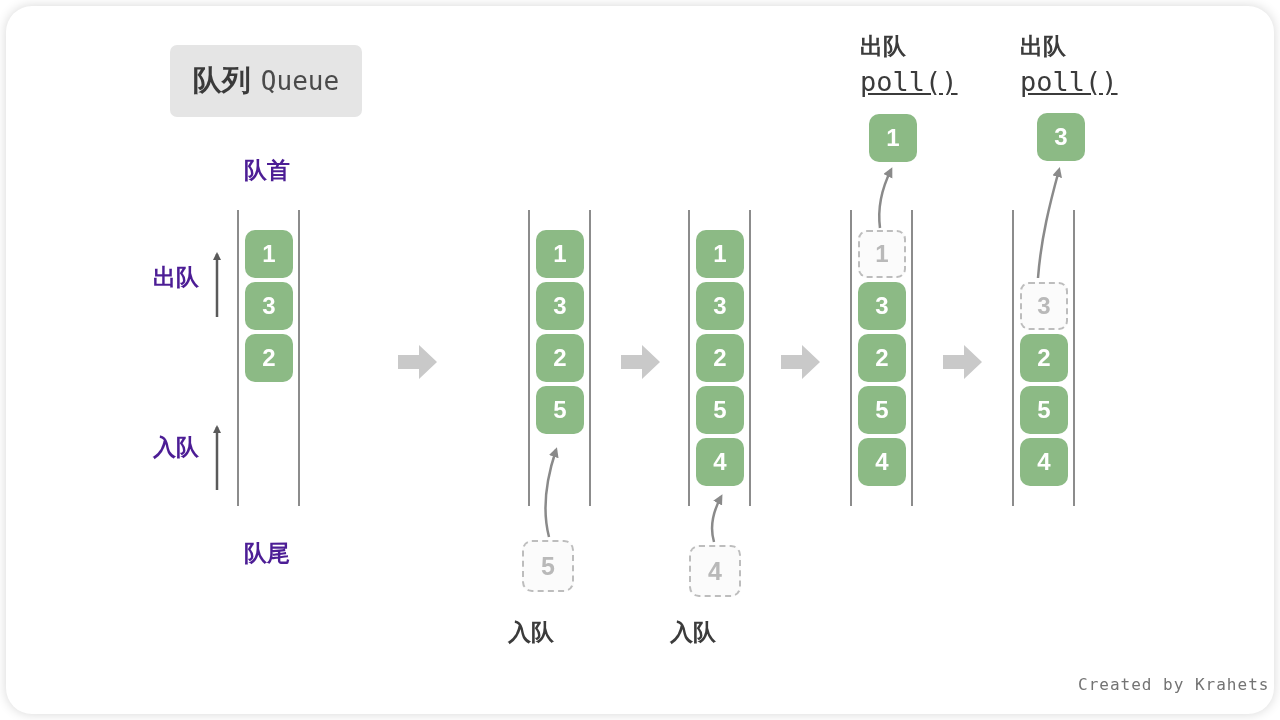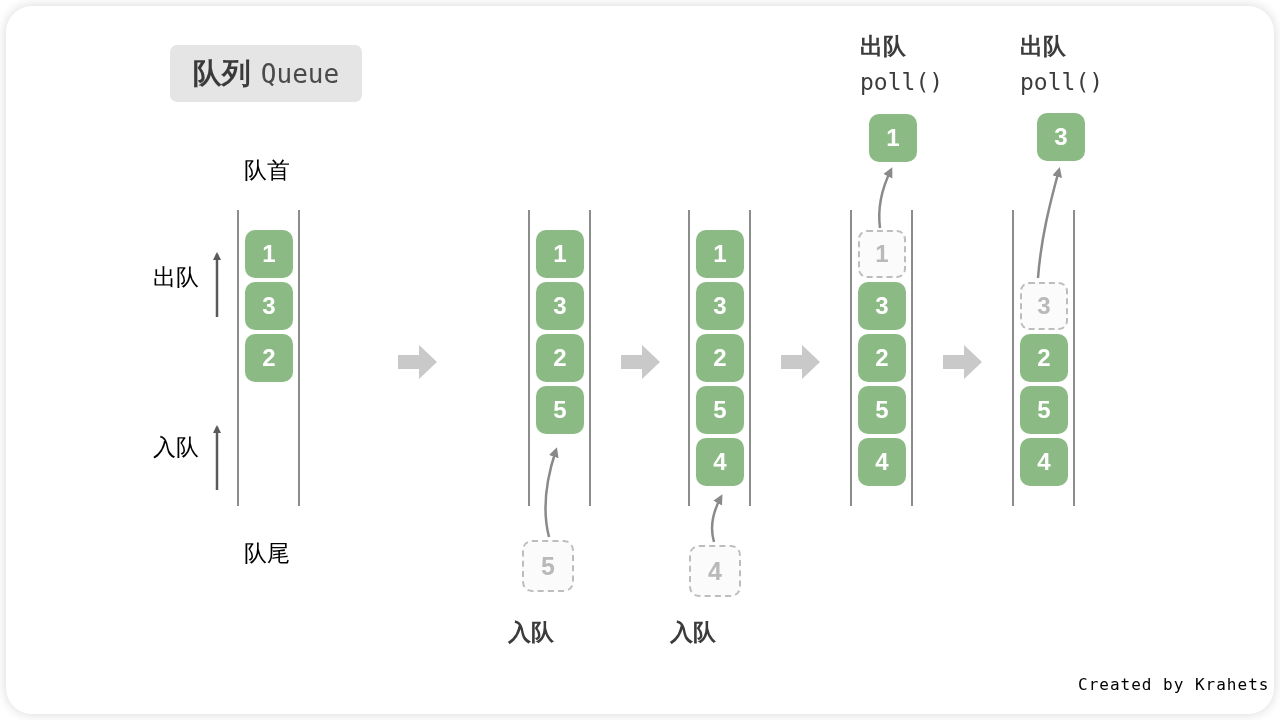--- a/index.html
+++ b/index.html
@@ -2,41 +2,41 @@
 <html><head>
 <meta charset="utf-8">
 <style>
   html,body{margin:0;padding:0;background:#fff;}
   body{width:1280px;height:720px;position:relative;overflow:hidden;
        font-family:"Liberation Sans","DejaVu Sans",sans-serif;color:#3b3b3b;}
   .mono{font-family:"DejaVu Sans Mono","Liberation Mono",monospace;}
   .card{position:absolute;left:6px;top:6px;right:6px;bottom:6px;background:#ffffff;
         border-radius:26px;box-shadow:0 0 12px rgba(0,0,0,0.16);}
   .abs{position:absolute;}
-  .title-box{left:170px;top:45px;width:192px;height:57px;background:#e5e5e5;border-radius:7px;
+  .title-box{left:170px;top:45px;width:192px;height:72px;background:#e5e5e5;border-radius:7px;
              display:flex;align-items:center;justify-content:center;gap:10px;}
   .title-zh{font-size:29px;font-weight:700;color:#3a3a3a;}
   .title-en{font-size:26px;font-weight:500;color:#4a4a4a;}
-  .zh-label{font-size:23px;font-weight:400;color:#000000;white-space:nowrap;}
+  .zh-label{font-size:23px;font-weight:700;color:#4c1d95;white-space:nowrap;}
   .zh-med{font-size:23px;font-weight:600;color:#3b3b3b;white-space:nowrap;}
   .queue-col{position:absolute;top:210px;width:63px;height:296px;
              border-left:2px solid #8c8c8c;border-right:2px solid #8c8c8c;box-sizing:border-box;}
   .qbox{position:absolute;width:48px;height:48px;border-radius:10px;display:flex;
         align-items:center;justify-content:center;font-size:24px;font-weight:700;box-sizing:border-box;}
   .qbox.green{background:#8cba85;color:#ffffff;}
   .qbox.dashed{background:#fbfbfb;border:2px dashed #bdbdbd;color:#b9b9b9;border-radius:9px;}
   .float-box{width:48px;height:48px;border-radius:10px;background:#8cba85;color:#fff;
              display:flex;align-items:center;justify-content:center;font-size:24px;font-weight:700;}
   .pending-box{width:52px;height:52px;border-radius:10px;background:#fbfbfb;border:2px dashed #bdbdbd;
                color:#b9b9b9;display:flex;align-items:center;justify-content:center;
                font-size:25px;font-weight:600;box-sizing:border-box;}
   .caption{line-height:36px;font-size:24px;}
-  .caption .fn{font-size:23px;font-weight:500;}
+  .caption .fn{font-size:27px;font-weight:500;text-decoration:underline;}
   .green-num{color:#53a053;font-weight:700;}
-  .credit{font-size:16px;color:#000000;letter-spacing:1px;}
+  .credit{font-size:16px;color:#737373;letter-spacing:1px;}
   svg.overlay{position:absolute;left:0;top:0;pointer-events:none;}
 </style>
 </head>
 <body>
 
 <div class="card"></div>
 
 <div class="abs title-box">
   <span class="title-zh">队列</span>
   <span class="title-en mono">Queue</span>

